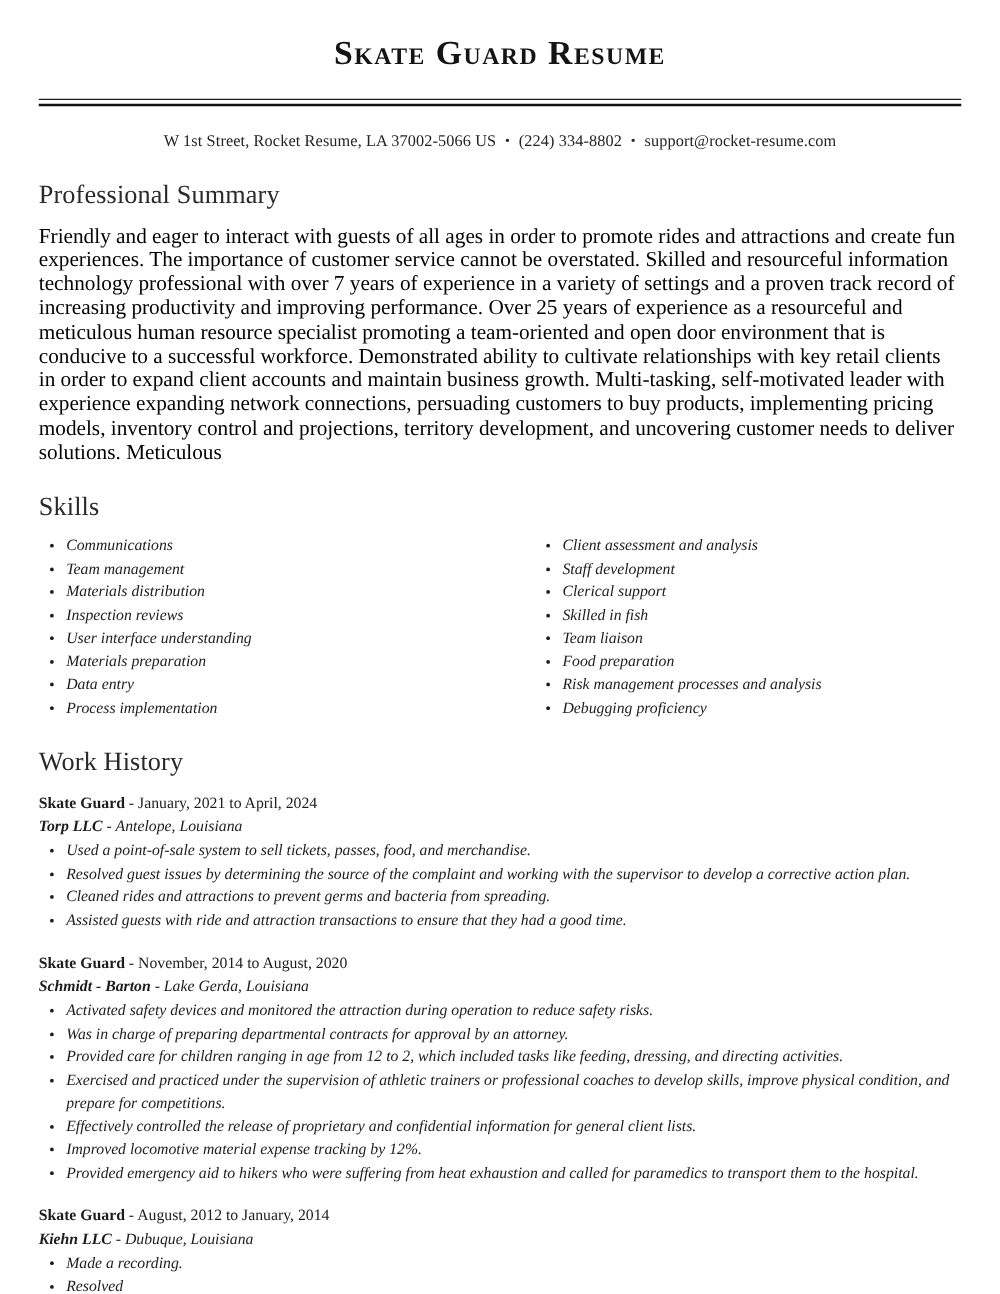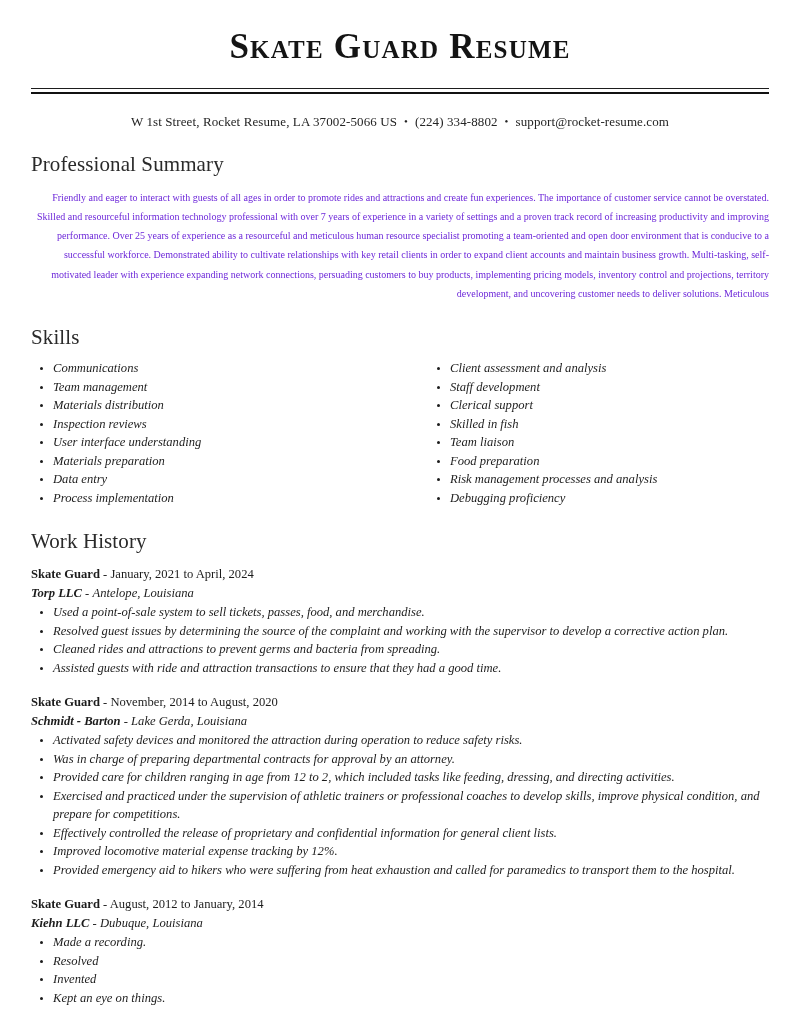--- a/index.html
+++ b/index.html
@@ -25,21 +25,21 @@
   }
 
   
   .doc-title {
     text-align: center;
     margin: 0;
     padding-top: 28px;
     font-family: "Liberation Serif", "DejaVu Serif", serif;
     font-variant: small-caps;
     font-weight: 700;
-    font-size: 35px;
+    font-size: 27px;
     letter-spacing: 1.2px;
     line-height: 1.1;
     color: #141414;
   }
   .rule-group {
     margin-top: 21px;
   }
   .rule-thin {
     height: 1px;
     background: #1d1d1d;
@@ -79,24 +79,24 @@
   }
   .section {
     margin-top: 22px;
   }
   .section-body {
     margin-top: 11px;
   }
 
   
   .summary-text {
-    font-size: 10px;
+    font-size: 17px;
     line-height: 19.2px;
-    color: #6d28d9;
-    text-align: right;
+    color: #000000;
+    text-align: left;
     margin: 0;
   }
 
   
   .skills-columns {
     display: flex;
     width: 100%;
     margin-top: 9px;
   }
   .skills-col {

